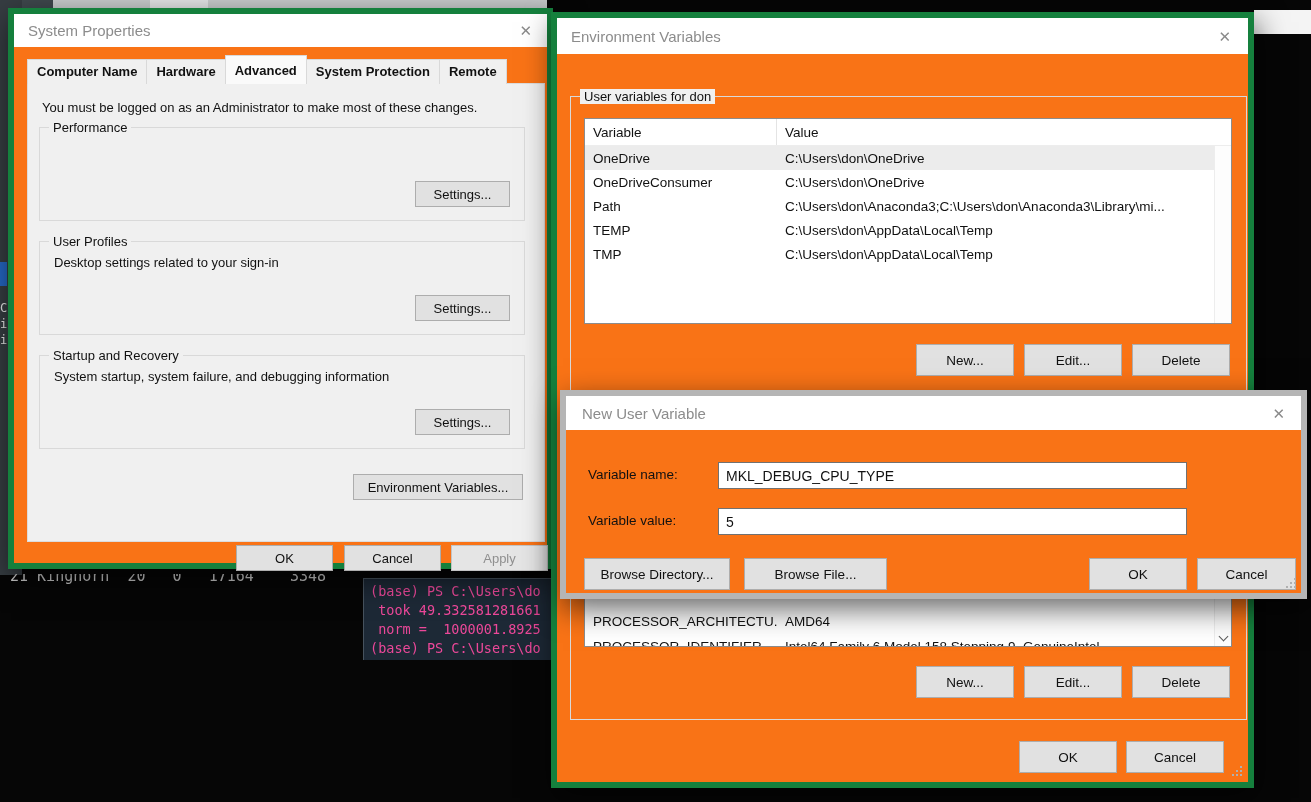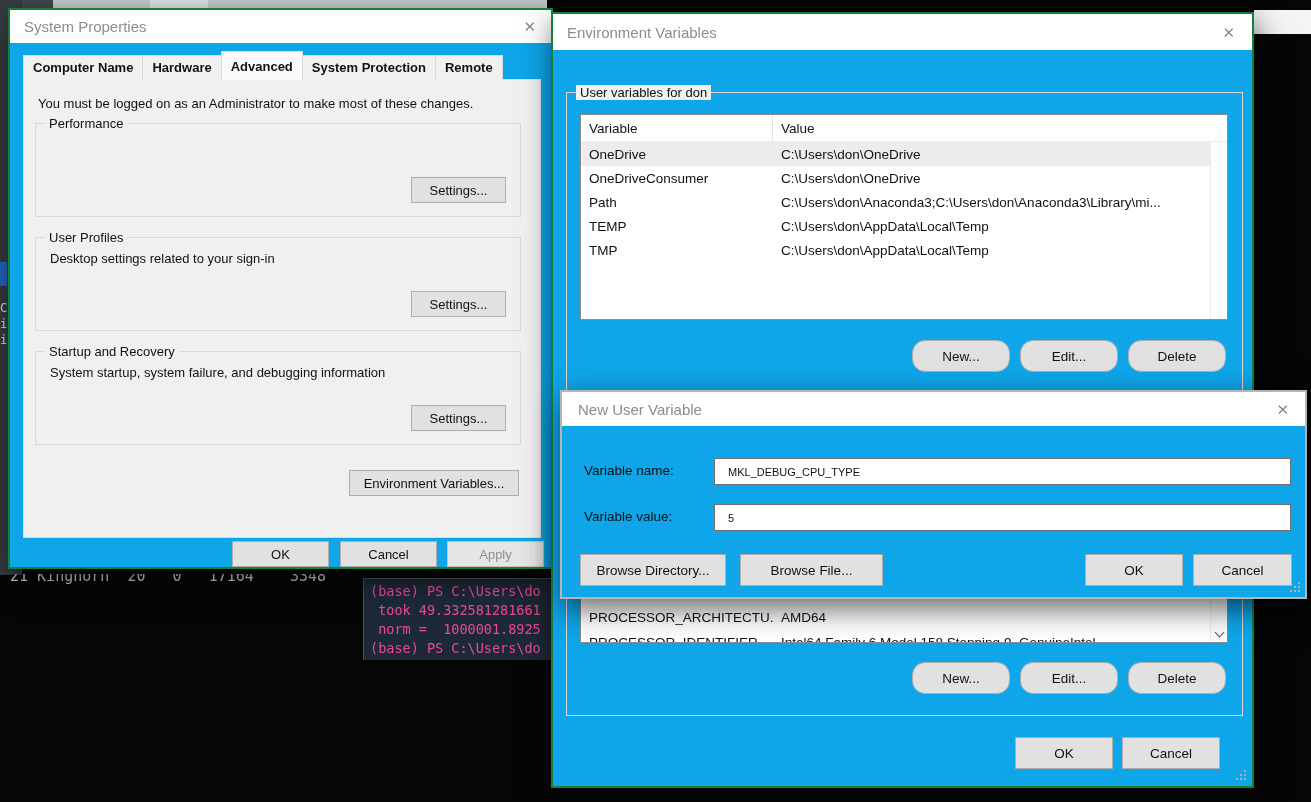--- a/index.html
+++ b/index.html
@@ -17,21 +17,21 @@
   .edge-glyphs     { position:absolute; left:0; top:300px; width:9px; height:52px; overflow:hidden; z-index:1;
                      color:#e8e8e8; font:12px "DejaVu Sans Mono", monospace; line-height:16px; }
   .htop-clip       { position:absolute; left:10px; top:574px; width:360px; height:16px; overflow:hidden; z-index:2; }
   .htop-line       { position:relative; top:-7px; color:#d0d0d0; font:15px "DejaVu Sans Mono", monospace; white-space:pre; }
   .ps-terminal     { position:absolute; left:363px; top:578px; width:190px; height:82px; background:#1d2936;
                      border-left:1px solid #46525d; border-top:1px solid #46525d; z-index:2;
                      padding:3px 0 0 6px; overflow:hidden; }
   .ps-terminal div { color:#ec4899; font:13.5px "DejaVu Sans Mono", monospace; line-height:19px; white-space:pre; }
 
   
-  .dialog   { position:absolute; background:#0ea5e9; border:2px solid #15803d; box-shadow:3px 10px 28px rgba(0,0,0,.6); }
+  .dialog   { position:absolute; background:#f97316; border:6px solid #15803d; box-shadow:3px 10px 28px rgba(0,0,0,.6); }
   .titlebar { position:relative; background:#ffffff; }
   .title    { position:absolute; left:14px; color:#8c8c8c; font-size:15px; white-space:nowrap; }
   .close-x  { position:absolute; color:#8a8a8a; font-size:15px; line-height:15px; cursor:default; }
   .btn      { position:absolute; background:#e1e1e1; border:1px solid #adadad; font-size:13.5px; color:#111;
               display:flex; align-items:center; justify-content:center; white-space:nowrap; }
   .btn.disabled { color:#8f8f8f; border-color:#c3c3c3; background:#e5e5e5; }
   .groupbox { position:absolute; border:1px solid #d9d9d9; }
   .groupbox > .legend { position:absolute; top:-8px; left:9px; background:#f0f0f0; padding:0 4px; font-size:13px; color:#111; white-space:nowrap; }
   .grip { position:absolute; }
 
@@ -71,35 +71,35 @@
   .ev-cell.col1 { width:192px; flex:none; }
   .ev-cell.col2 { flex:1; }
   .ev-scrollpad { position:absolute; top:27px; right:0; bottom:0; width:17px; background:#fdfdfd; border-left:1px solid #ededed; }
   #ev-sys-group { left:13px; top:430px; width:677px; height:272px; }
   #ev-sys-table { left:27px; top:438px; width:648px; height:191px; }
   .sys-row-a { position:absolute; left:0; bottom:13px; }
   .sys-row-b { position:absolute; left:0; bottom:-12px; }
   #ev-sys-scroll { position:absolute; top:0; right:0; bottom:0; width:17px; background:#fdfdfd; border-left:1px solid #ededed; }
   #ev-sys-scroll .arrow-box { position:absolute; left:0; bottom:0; width:17px; height:17px; background:#fdfdfd; }
   .chev-down { position:absolute; left:5px; top:4px; width:7px; height:7px; border-right:1.6px solid #5a5a5a; border-bottom:1.6px solid #5a5a5a; transform:rotate(45deg); }
-  .ev-btn { width:98px; height:32px;border-radius:13px; }
+  .ev-btn { width:98px; height:32px; }
   #ev-unew  { left:359px; top:326px; } #ev-uedit { left:467px; top:326px; } #ev-udel { left:575px; top:326px; }
   #ev-snew  { left:359px; top:648px; } #ev-sedit { left:467px; top:648px; } #ev-sdel { left:575px; top:648px; }
   #ev-ok     { left:462px; top:723px; width:98px; height:32px; }
   #ev-cancel { left:569px; top:723px; width:98px; height:32px; }
   #envvars .grip { right:5px; bottom:5px; }
 
   
   #newvar { left:560px; top:390px; width:747px; height:209px; z-index:30; border-color:#b5b5b5; }
   #newvar .titlebar { height:34px; }
   #newvar .title { left:16px; top:9px; }
   #newvar .close-x { right:16px; top:10px; }
   .nv-label { position:absolute; left:22px; font-size:13.5px; color:#111; }
-  .nv-input { position:absolute; left:152px; width:577px; height:27px; border:1px solid #717171; background:#fff;
-              font-size:11px; font-family:"Liberation Sans",sans-serif; color:#111; padding:0 13px; outline:none; }
+  .nv-input { position:absolute; left:152px; width:469px; height:27px; border:1px solid #717171; background:#fff;
+              font-size:14px; font-family:"Liberation Sans",sans-serif; color:#111; padding:0 7px; outline:none; }
   #nv-name-label  { top:71px; } #nv-name-input  { top:66px; }
   #nv-value-label { top:117px; } #nv-value-input { top:112px; }
   #nv-browse-dir  { left:18px;  top:162px; width:146px; height:32px; }
   #nv-browse-file { left:178px; top:162px; width:143px; height:32px; }
   #nv-ok          { left:523px; top:162px; width:98px;  height:32px; }
   #nv-cancel      { left:631px; top:162px; width:99px;  height:32px; }
   #newvar .grip { right:4px; bottom:4px; }
 </style>
 </head>
 <body>

